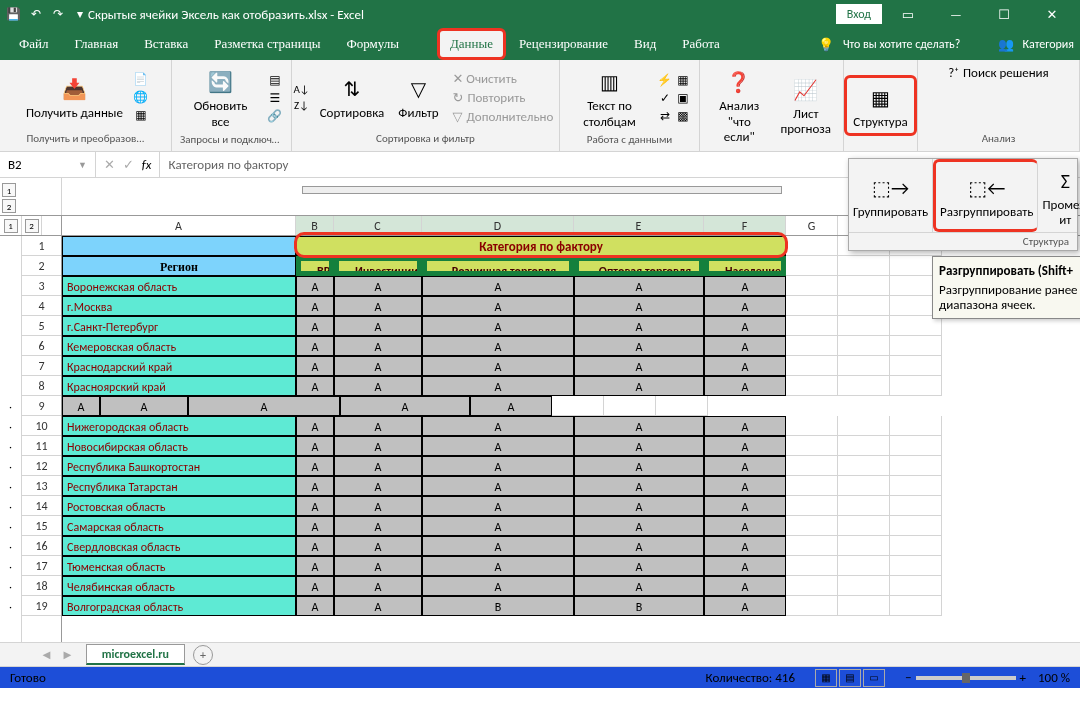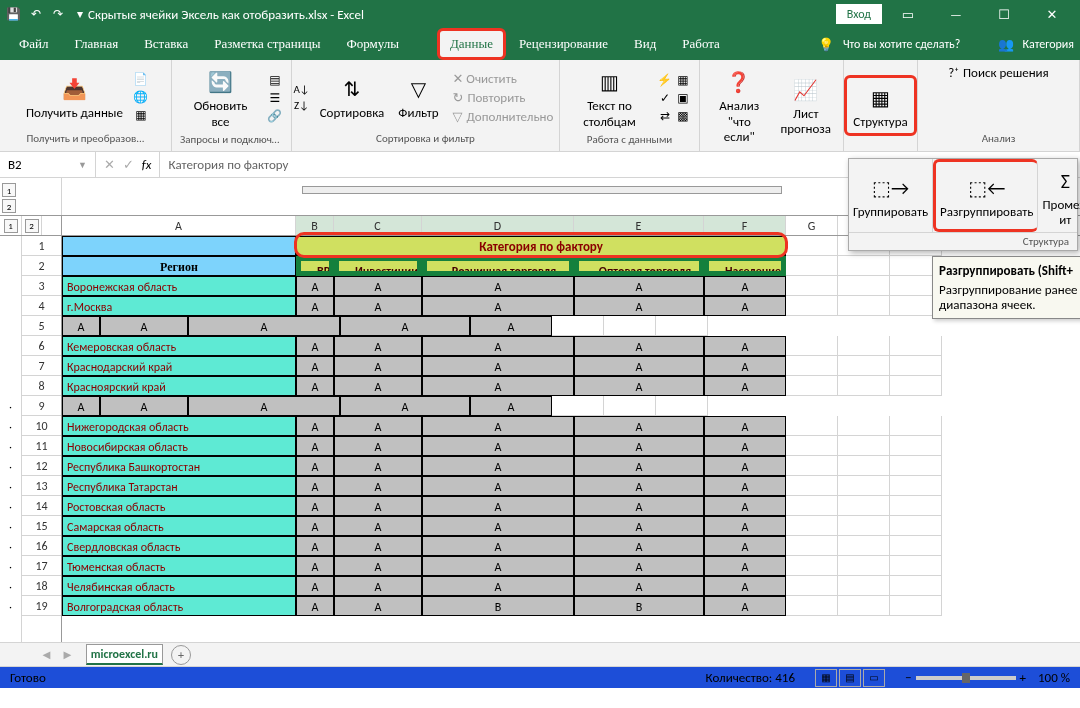--- a/index.html
+++ b/index.html
@@ -56,21 +56,21 @@
 .grid { flex:1; display:flex; flex-direction:column; position:relative; }
 .row { display:flex; height:20px; }
 .cell { border-right:1px solid #d4d4d4; border-bottom:1px solid #d4d4d4; font-size:12px; padding:0 4px; line-height:20px; overflow:hidden; white-space:nowrap; }
 .hdr-yellow { background:#7dd3fc; font-weight:bold; text-align:center; border:1px solid #000;font-family:Liberation Serif, serif; }
 .hdr-green { background:#d0e060; font-weight:bold; text-align:center; border:5px solid #15803d; color:#400;padding-left:16px; }
 .big-green { background:#d0e060; font-weight:bold; text-align:center; border:1px solid #000; font-size:13px; color:#8a0000; }
 .region { background:#5eead4; border:1px solid #000; color:#8a0000; }
 .data { background:#c0c0c0; text-align:center; border:1px solid #000; }
 .empty { background:#fff; }
 .sheet-tabs { height:24px; border-top:1px solid #d4d4d4; display:flex; align-items:center; padding:0 40px; background:#f3f3f3; }
-.tab { background:#fff; border:1px solid #999; border-bottom:2px solid #217346; padding:2px 4px; font-size:12px; font-weight:bold; color:#217346; }
+.tab { background:#fff; border:1px solid #999; border-bottom:2px solid #217346; padding:2px 15px; font-size:12px; font-weight:bold; color:#217346; }
 .tab-add { width:20px; height:20px; border:1px solid #999; border-radius:50%; margin-left:8px; text-align:center; line-height:18px; font-size:12px; color:#666; }
 .statusbar { height:22px; background:#1d4ed8; border-top:1px solid #d4d4d4; display:flex; align-items:center; padding:0 10px; font-size:11px; }
 .sb-mid { margin-left:auto; margin-right:20px; }
 .sb-views { display:flex; gap:2px; margin-right:20px; }
 .sb-view { width:22px; height:18px; border:1px solid #aaa; display:flex; align-items:center; justify-content:center; font-size:10px; }
 .sb-zoom { display:flex; align-items:center; gap:4px; }
 .sb-slider { width:100px; height:4px; background:#ccc; position:relative; }
 .sb-thumb { width:8px; height:10px; background:#666; position:absolute; left:46px; top:-3px; }
 .popup { position:absolute; top:158px; left:848px; width:230px; background:#f3f3f3; border:1px solid #aaa; box-shadow:2px 2px 6px rgba(0,0,0,0.3); z-index:10; }
 .popup-row { display:flex; height:74px; border-bottom:1px solid #d4d4d4; }
@@ -356,20 +356,21 @@
         <div class="cell col-B data">A</div>
         <div class="cell col-C data">A</div>
         <div class="cell col-D data">A</div>
         <div class="cell col-E data">A</div>
         <div class="cell col-F data">A</div>
         <div class="cell col-G empty"></div>
         <div class="cell col-H empty"></div>
         <div class="cell col-I empty"></div>
       </div>
       <div class="row">
+        <div class="cell col-A region">г.Санкт-Петербург</div>
         <div class="cell col-B data">A</div>
         <div class="cell col-C data">A</div>
         <div class="cell col-D data">A</div>
         <div class="cell col-E data">A</div>
         <div class="cell col-F data">A</div>
         <div class="cell col-G empty"></div>
         <div class="cell col-H empty"></div>
         <div class="cell col-I empty"></div>
       </div>
       <div class="row">

